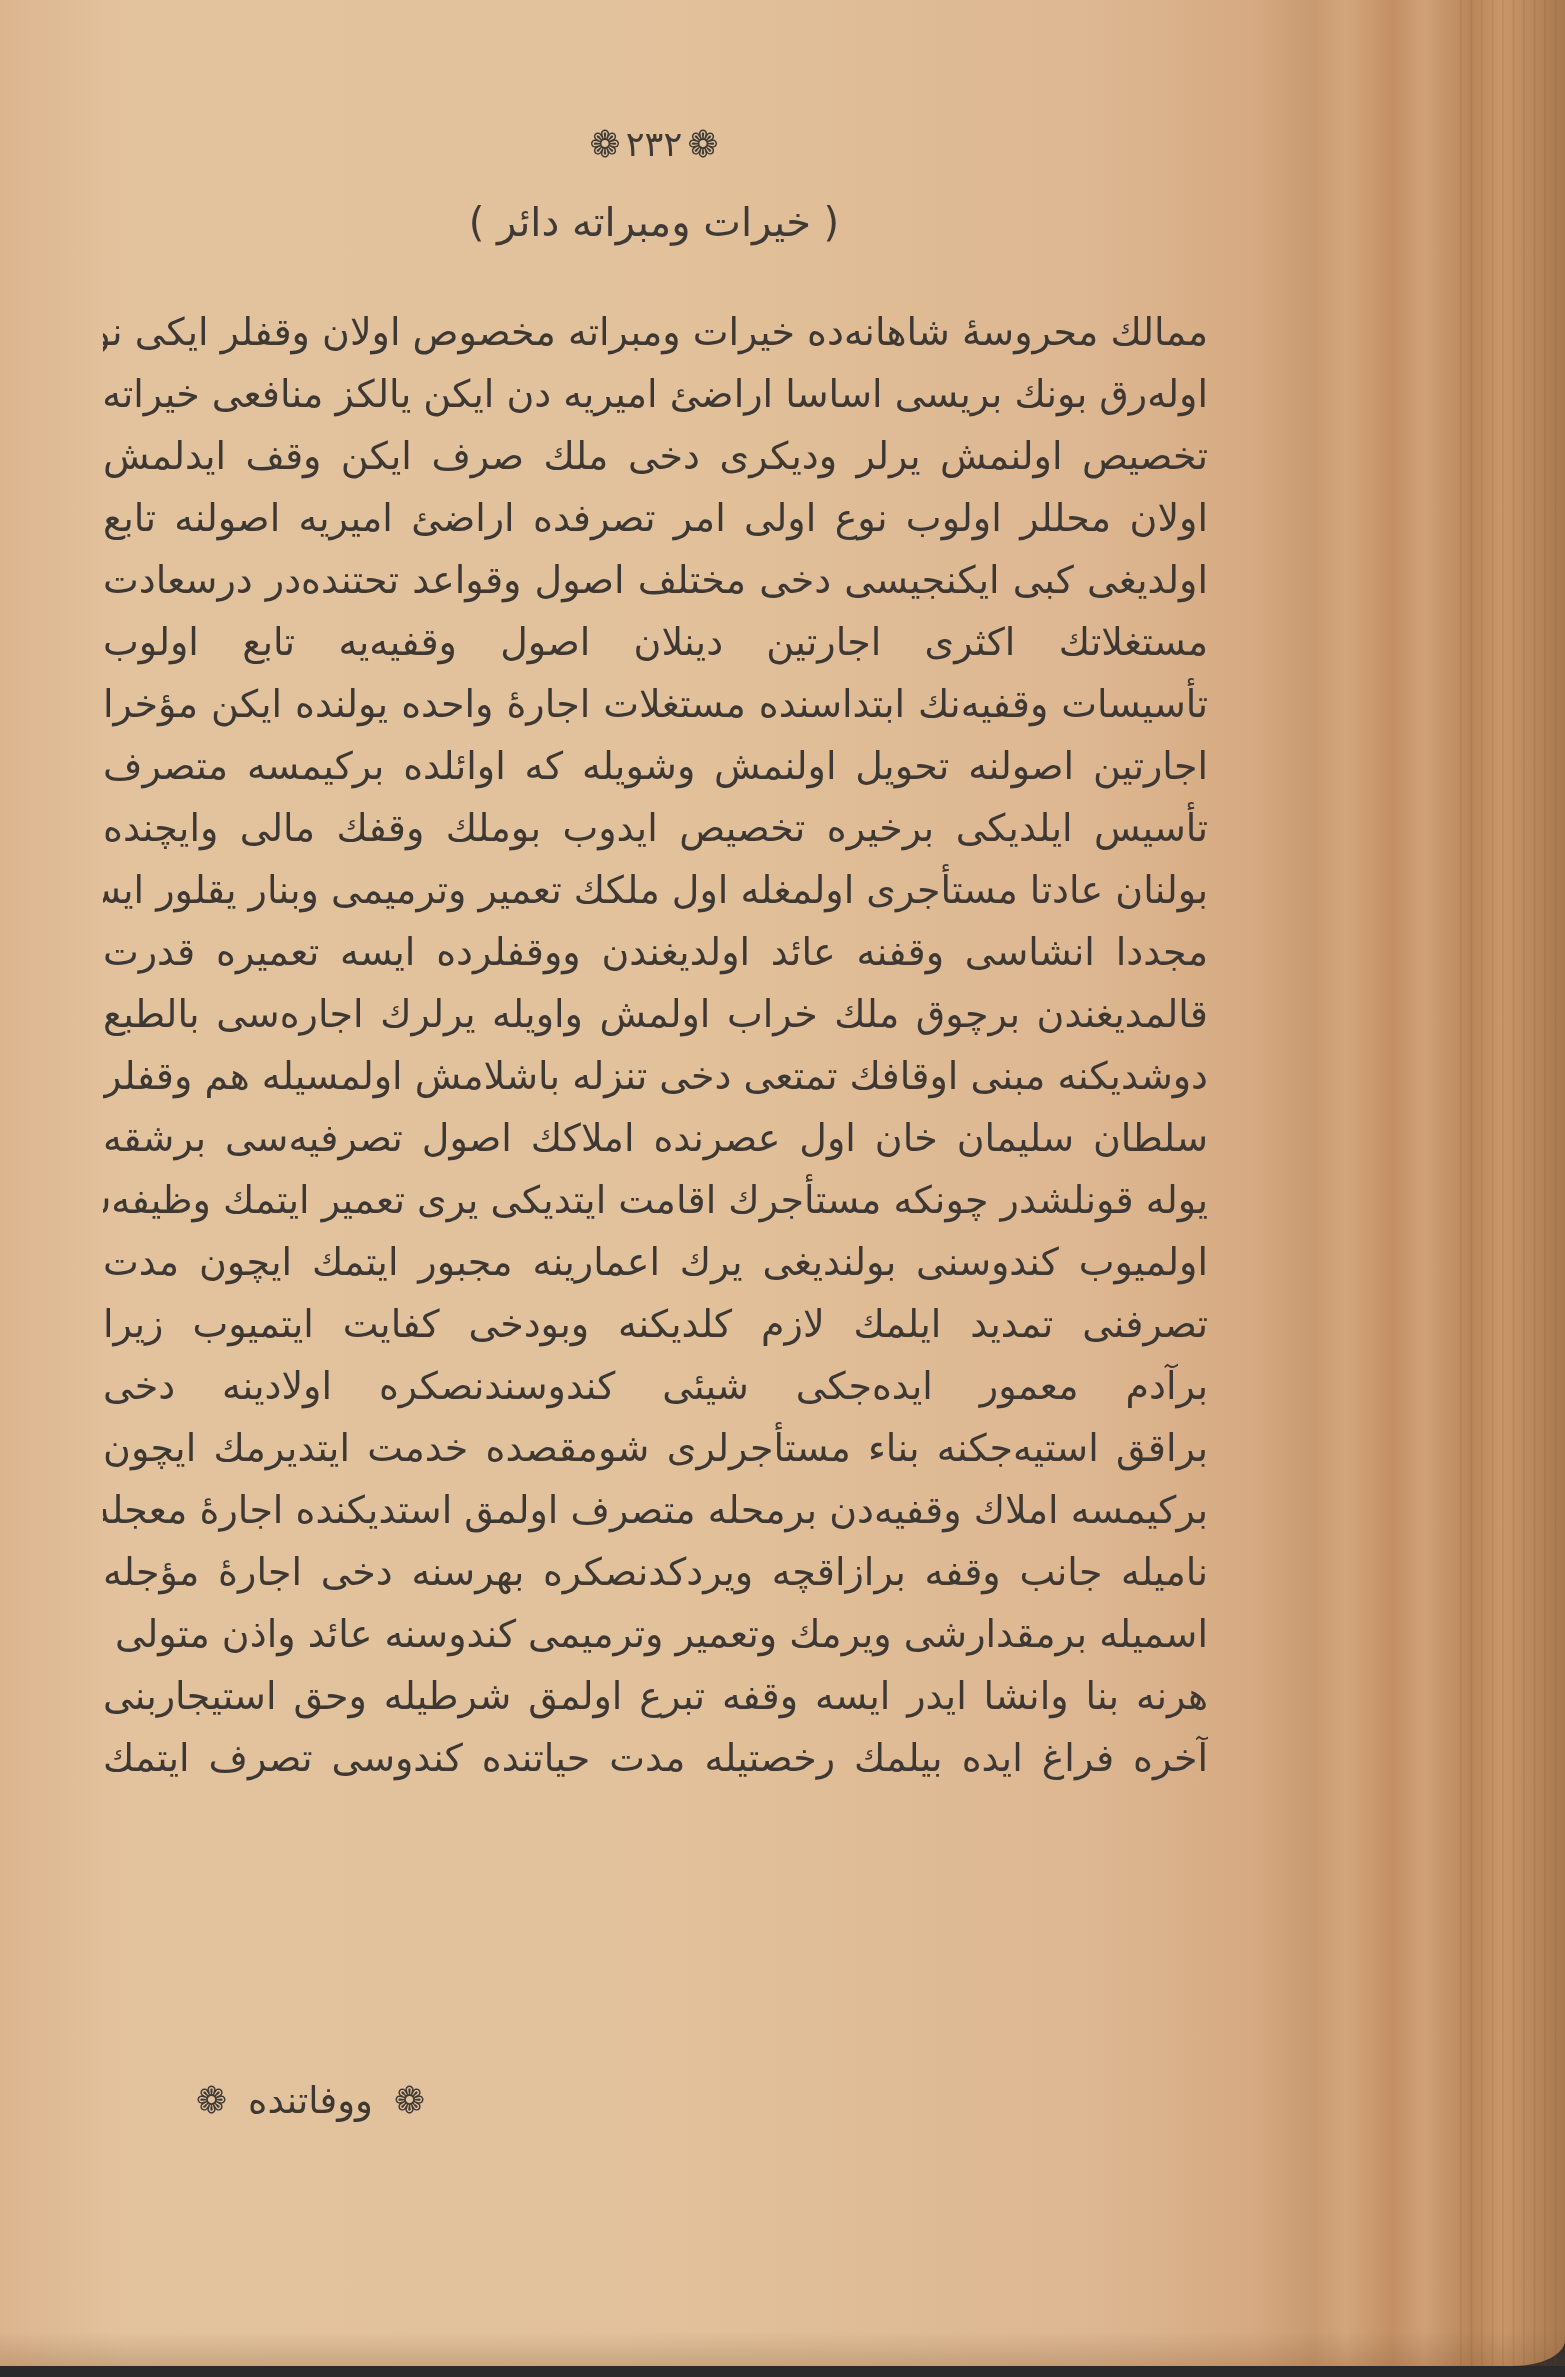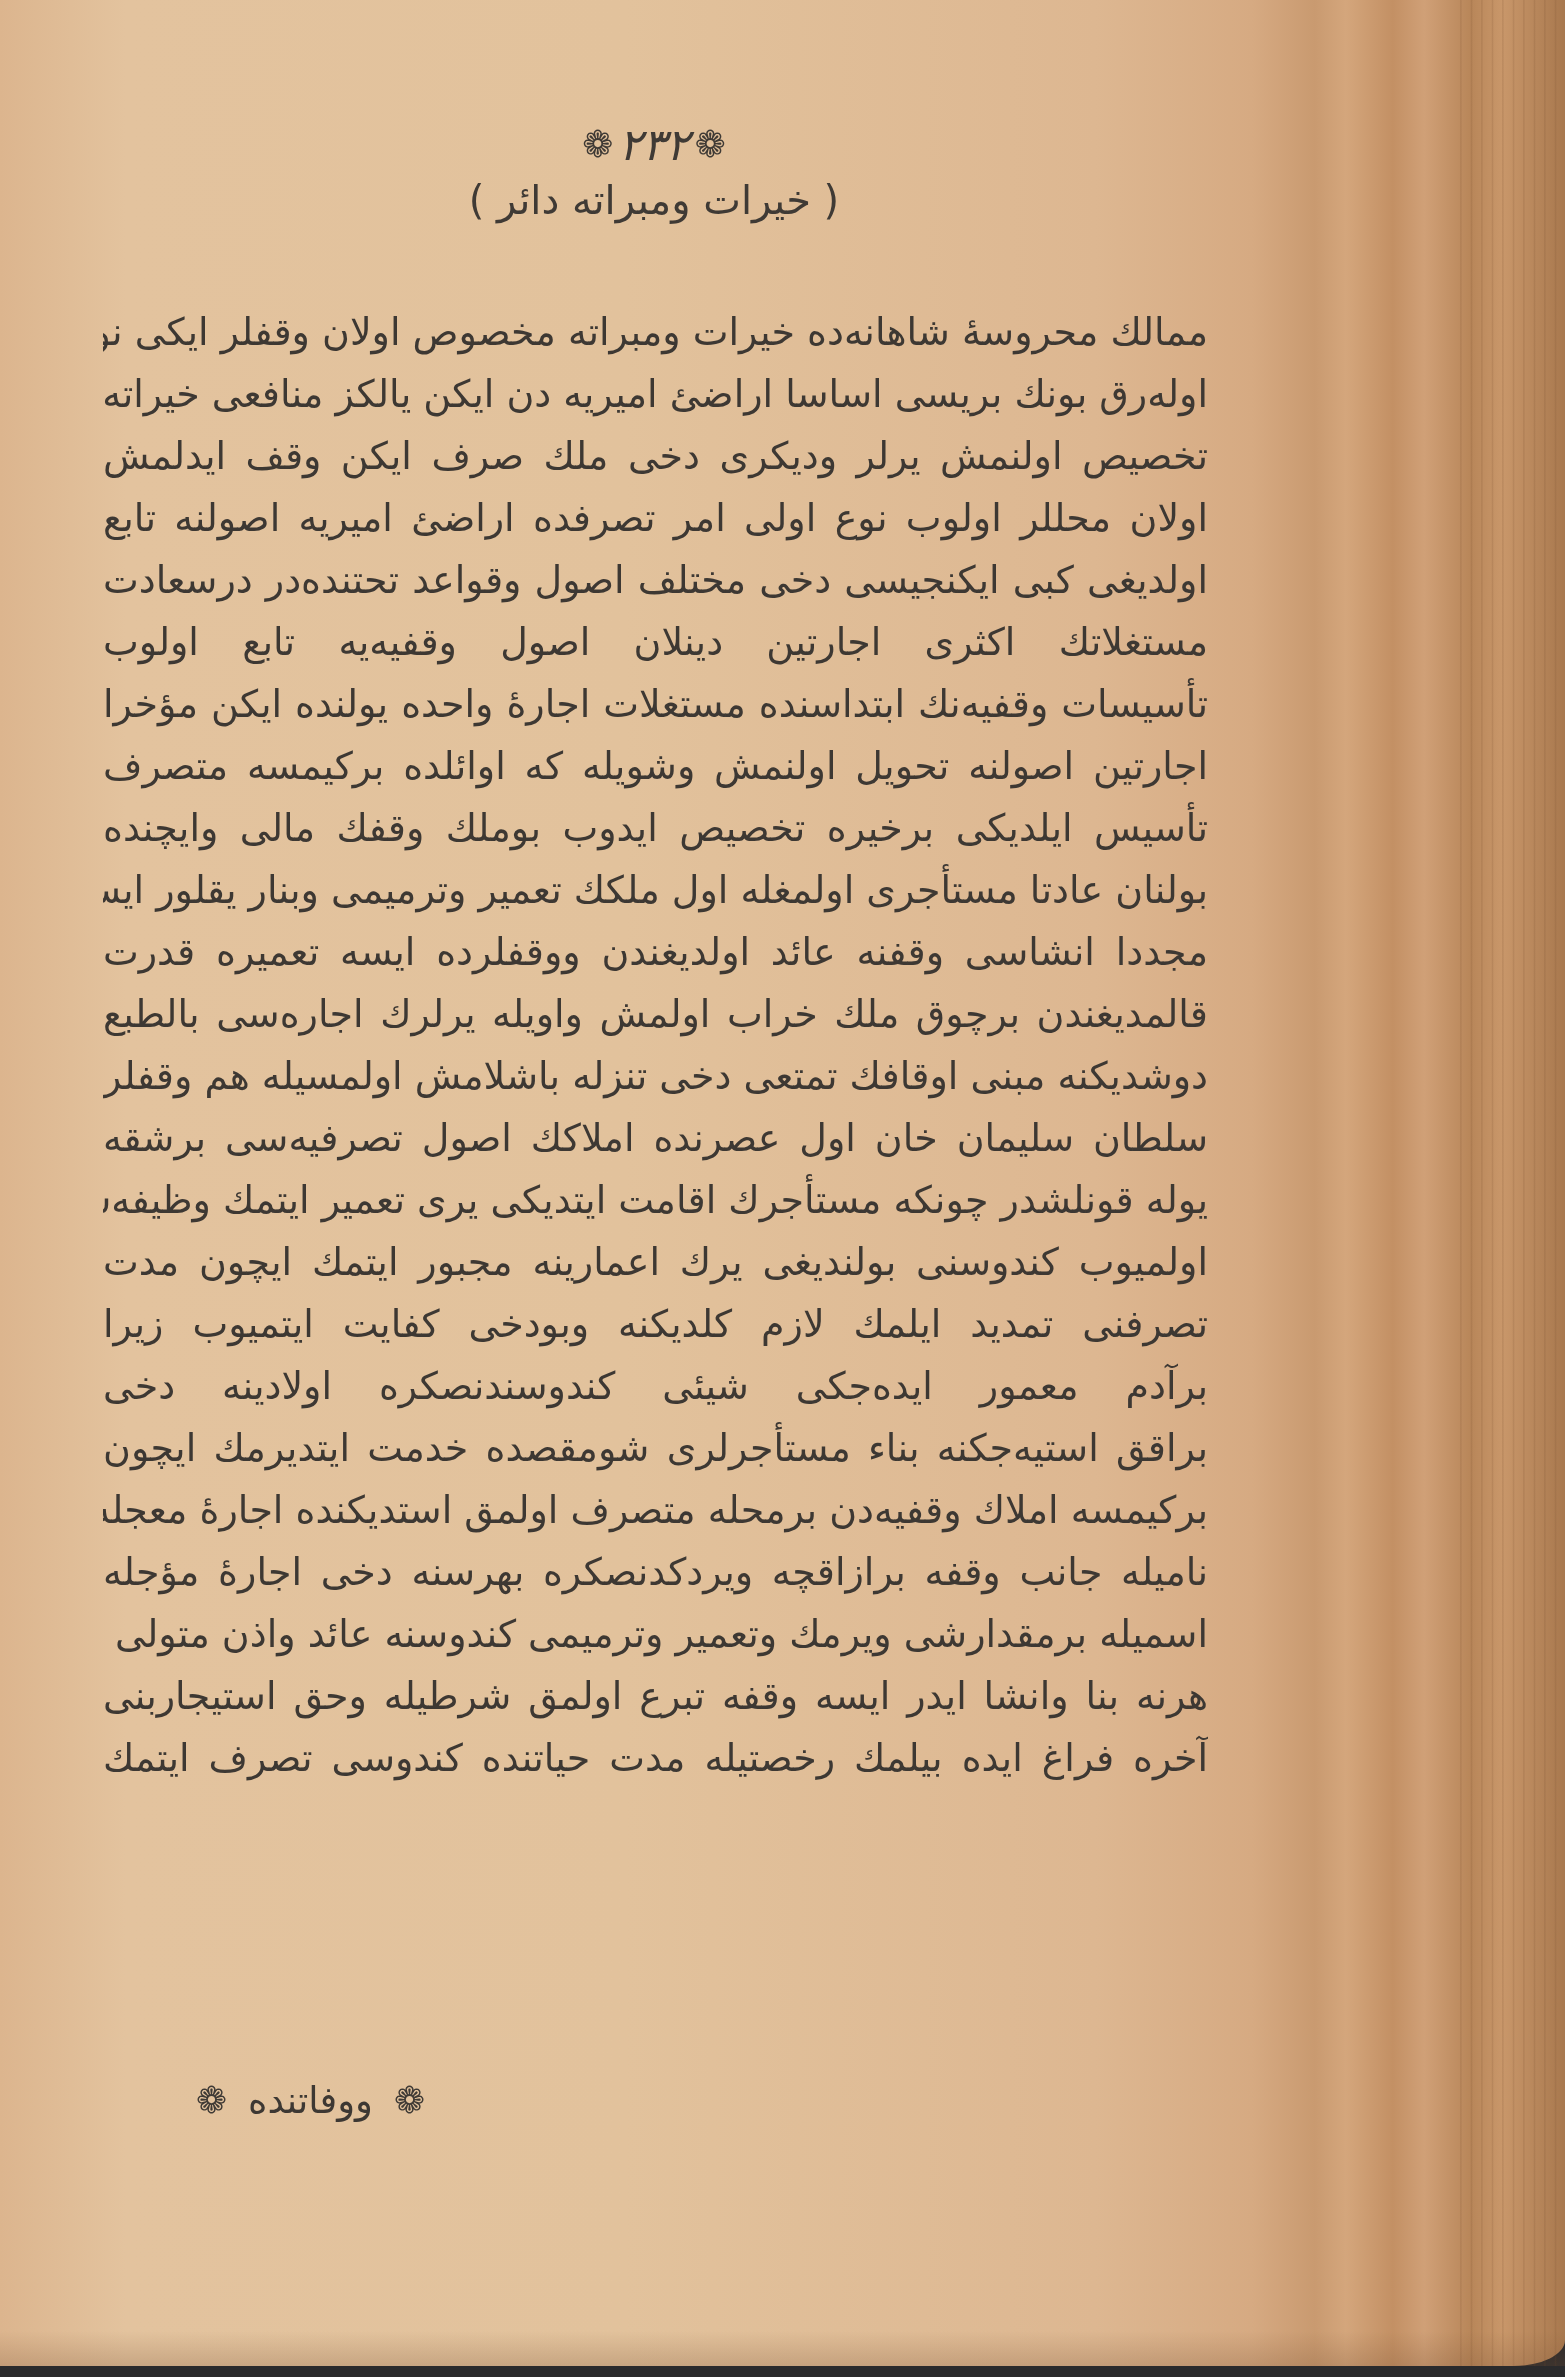--- a/index.html
+++ b/index.html
@@ -58,26 +58,25 @@
     direction: rtl;
   }
   .ornament {
     font-family: "DejaVu Sans", sans-serif;
     font-size: 37px;
     color: #3f3a35;
     line-height: 1;
   }
   .page-number {
     font-family: "DejaVu Sans", sans-serif;
-    font-size: 44px;
+    font-size: 35px;
     letter-spacing: 1.7px;
-    font-style: italic;
   }
   .chapter-title {
-    margin-top: 7px;
+    margin-top: 29px;
     font-family: "DejaVu Sans", sans-serif;
     font-size: 40px;
     direction: rtl;
     color: #3f3a35;
   }
   .body-text {
     position: absolute;
     left: 103px;
     top: 301px;
     width: 1105px;

